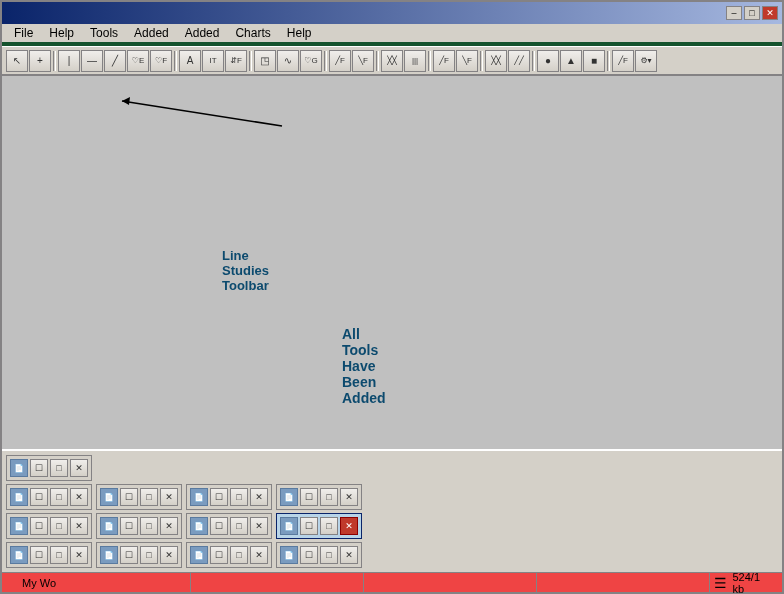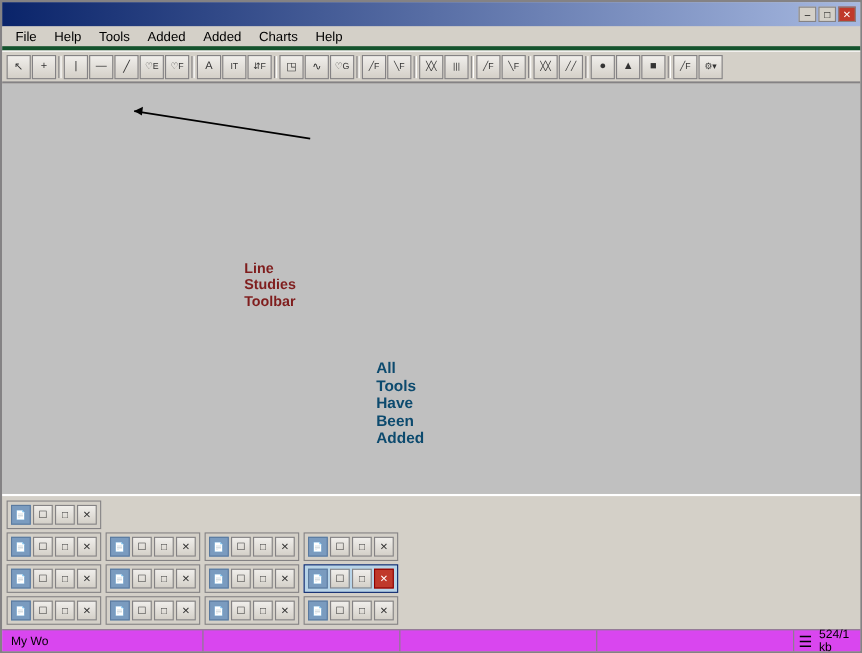--- a/index.html
+++ b/index.html
@@ -127,25 +127,25 @@
 
     
     .annotation {
       position: absolute;
       top: 100px;
       left: 160px;
     }
 
     .annotation-text {
       position: absolute;
-      top: 60px;
+      top: 72px;
       left: 60px;
       font-size: 13px;
       font-weight: bold;
-      color: #7f1d1d;
+      color: #0c4a6e;
     }
 
     .annotation-text2 {
       position: absolute;
       top: 150px;
       left: 180px;
       font-size: 14px;
       font-weight: bold;
       color: #0c4a6e;
     }
@@ -209,25 +209,25 @@
       display: flex;
       align-items: center;
       justify-content: center;
       font-size: 8px;
       color: white;
     }
 
     
     .status-bar {
       height: 20px;
-      background: #d946ef;
+      background: #ef4444;
       border-top: 1px solid #848284;
       display: flex;
       align-items: center;
-      padding: 0 4px;
+      padding: 0 16px;
       flex-shrink: 0;
     }
 
     .status-section {
       display: flex;
       align-items: center;
       flex: 1;
       border-right: 1px solid #848284;
       height: 100%;
       padding: 0 4px;

